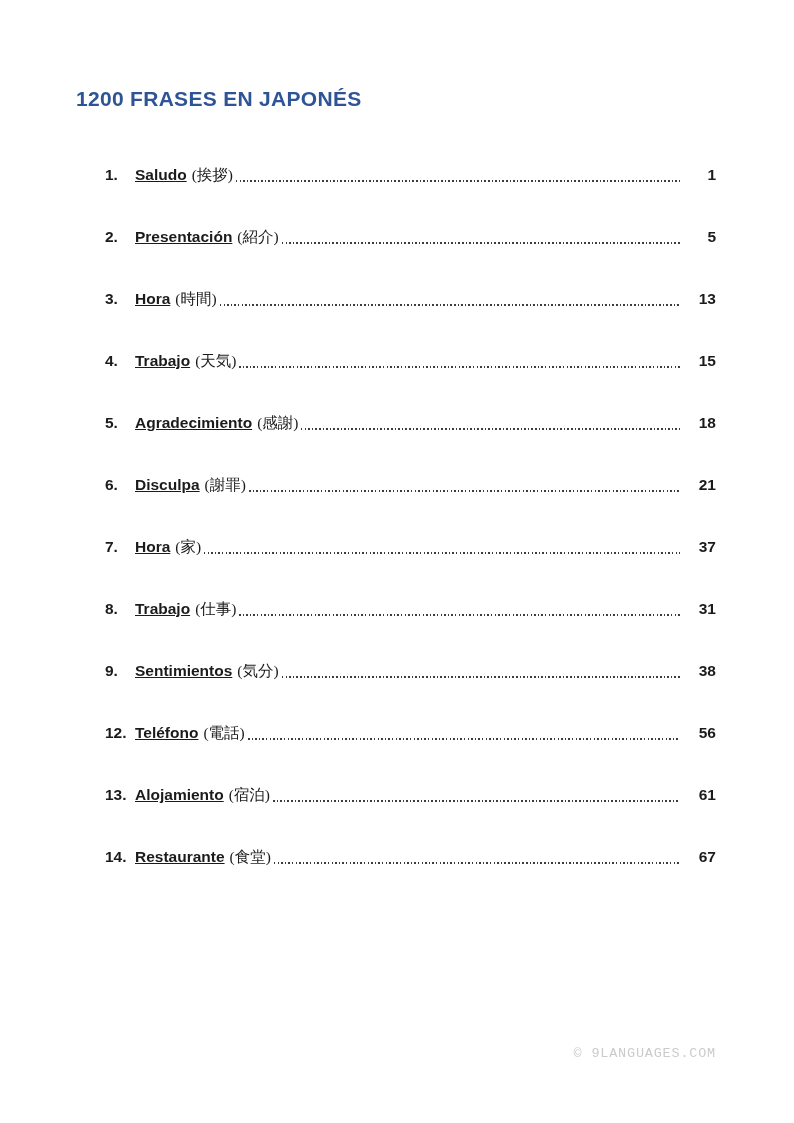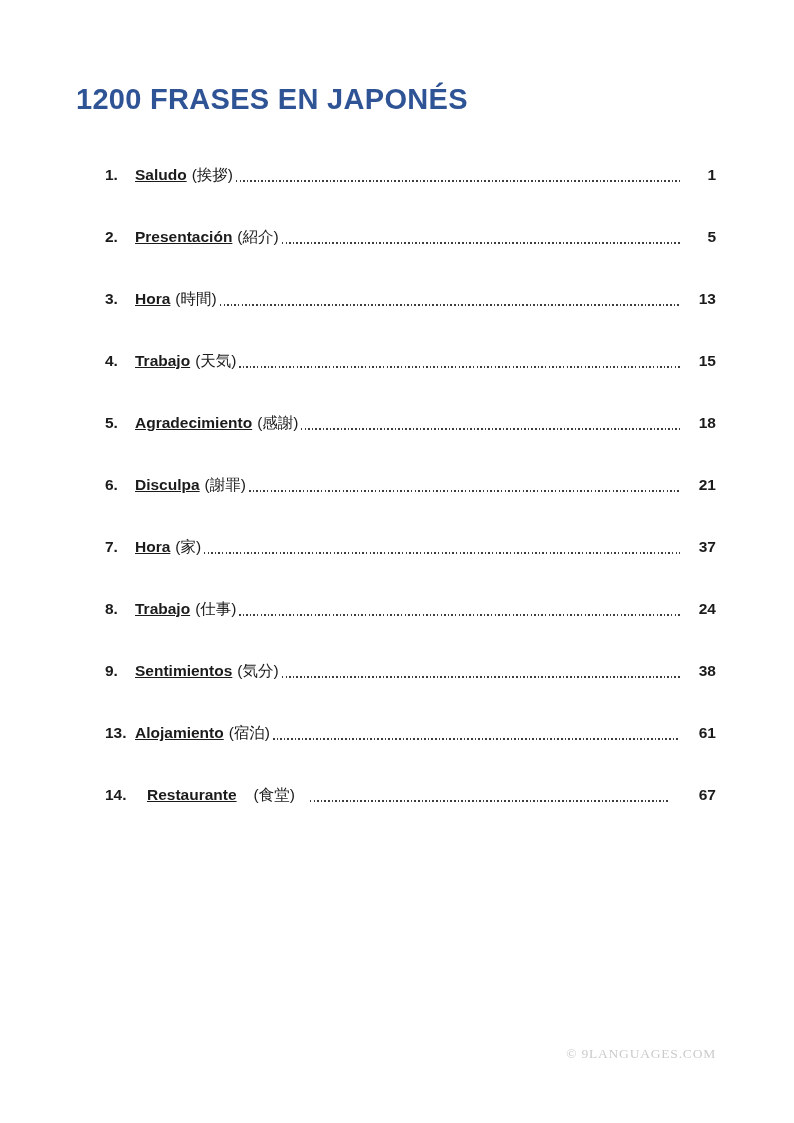--- a/index.html
+++ b/index.html
@@ -12,51 +12,51 @@
     width: 794px;
     height: 1123px;
     background: #ffffff;
     font-family: "Liberation Sans", "DejaVu Sans", sans-serif;
     color: #1b1b1b;
     overflow: hidden;
     box-sizing: border-box;
   }
   .doc-title {
     margin: 82px 78px 0 76px;
-    font-size: 29px;
+    font-size: 21px;
     line-height: 34px;
     font-weight: 700;
     letter-spacing: 0.3px;
   }
   .toc {
     margin: 47px 78px 0 105px; 
   }
   .toc-row {
     display: flex;
     align-items: baseline;
     line-height: 24px;
     font-size: 15.5px;
     margin-bottom: 38px;
     cursor: pointer;
   }
-  .toc-row:last-child { margin-bottom: 0; gap: 12px; }
+  .toc-row:last-child { margin-bottom: 0; }
   .toc-num {
     flex: 0 0 30px;
     font-weight: 700;
   }
   .toc-label {
     font-weight: 700;
     white-space: nowrap;
     text-decoration: underline;
   }
   .toc-kanji {
     font-weight: 400;
     margin-left: 5px;
     white-space: nowrap;
-    font-family: Liberation Sans, sans-serif;
+    font-family: Liberation Serif, serif;
   }
   .toc-leader {
     flex: 1 1 auto;
     align-self: flex-end;
     height: 2px;
     margin: 0 0 5px 3px;
     background-image: repeating-linear-gradient(
       to right,
       #3d3d3d 0, #3d3d3d 1.5px,
       transparent 1.5px, transparent 3.6px
@@ -66,21 +66,21 @@
     flex: 0 0 auto;
     min-width: 26px;
     margin-left: 10px;
     text-align: right;
     font-weight: 700;
   }
   .footer {
     position: absolute;
     top: 1046px;
     right: 78px;
-    font-family: Liberation Serif, serif;
+    font-family: Liberation Mono, monospace;
     font-size: 13.5px;
     letter-spacing: 0.8px;
     color: #cbcbcb;
     text-align: right;
   }
 </style>
 </head>
 <body>
 
 <div class="page">
@@ -142,33 +142,40 @@
     <span class="toc-kanji">(家)</span>
     <span class="toc-leader"></span>
     <span class="toc-page">37</span>
   </div>
 
   <div class="toc-row">
     <span class="toc-num">8.</span>
     <span class="toc-label">Trabajo</span>
     <span class="toc-kanji">(仕事)</span>
     <span class="toc-leader"></span>
-    <span class="toc-page">24</span>
+    <span class="toc-page">31</span>
   </div>
 
   <div class="toc-row">
     <span class="toc-num">9.</span>
     <span class="toc-label">Sentimientos</span>
     <span class="toc-kanji">(気分)</span>
     <span class="toc-leader"></span>
     <span class="toc-page">38</span>
   </div>
 
 
 
+  <div class="toc-row">
+    <span class="toc-num">12.</span>
+    <span class="toc-label">Teléfono</span>
+    <span class="toc-kanji">(電話)</span>
+    <span class="toc-leader"></span>
+    <span class="toc-page">56</span>
+  </div>
 
   <div class="toc-row">
     <span class="toc-num">13.</span>
     <span class="toc-label">Alojamiento</span>
     <span class="toc-kanji">(宿泊)</span>
     <span class="toc-leader"></span>
     <span class="toc-page">61</span>
   </div>
 
   <div class="toc-row">

